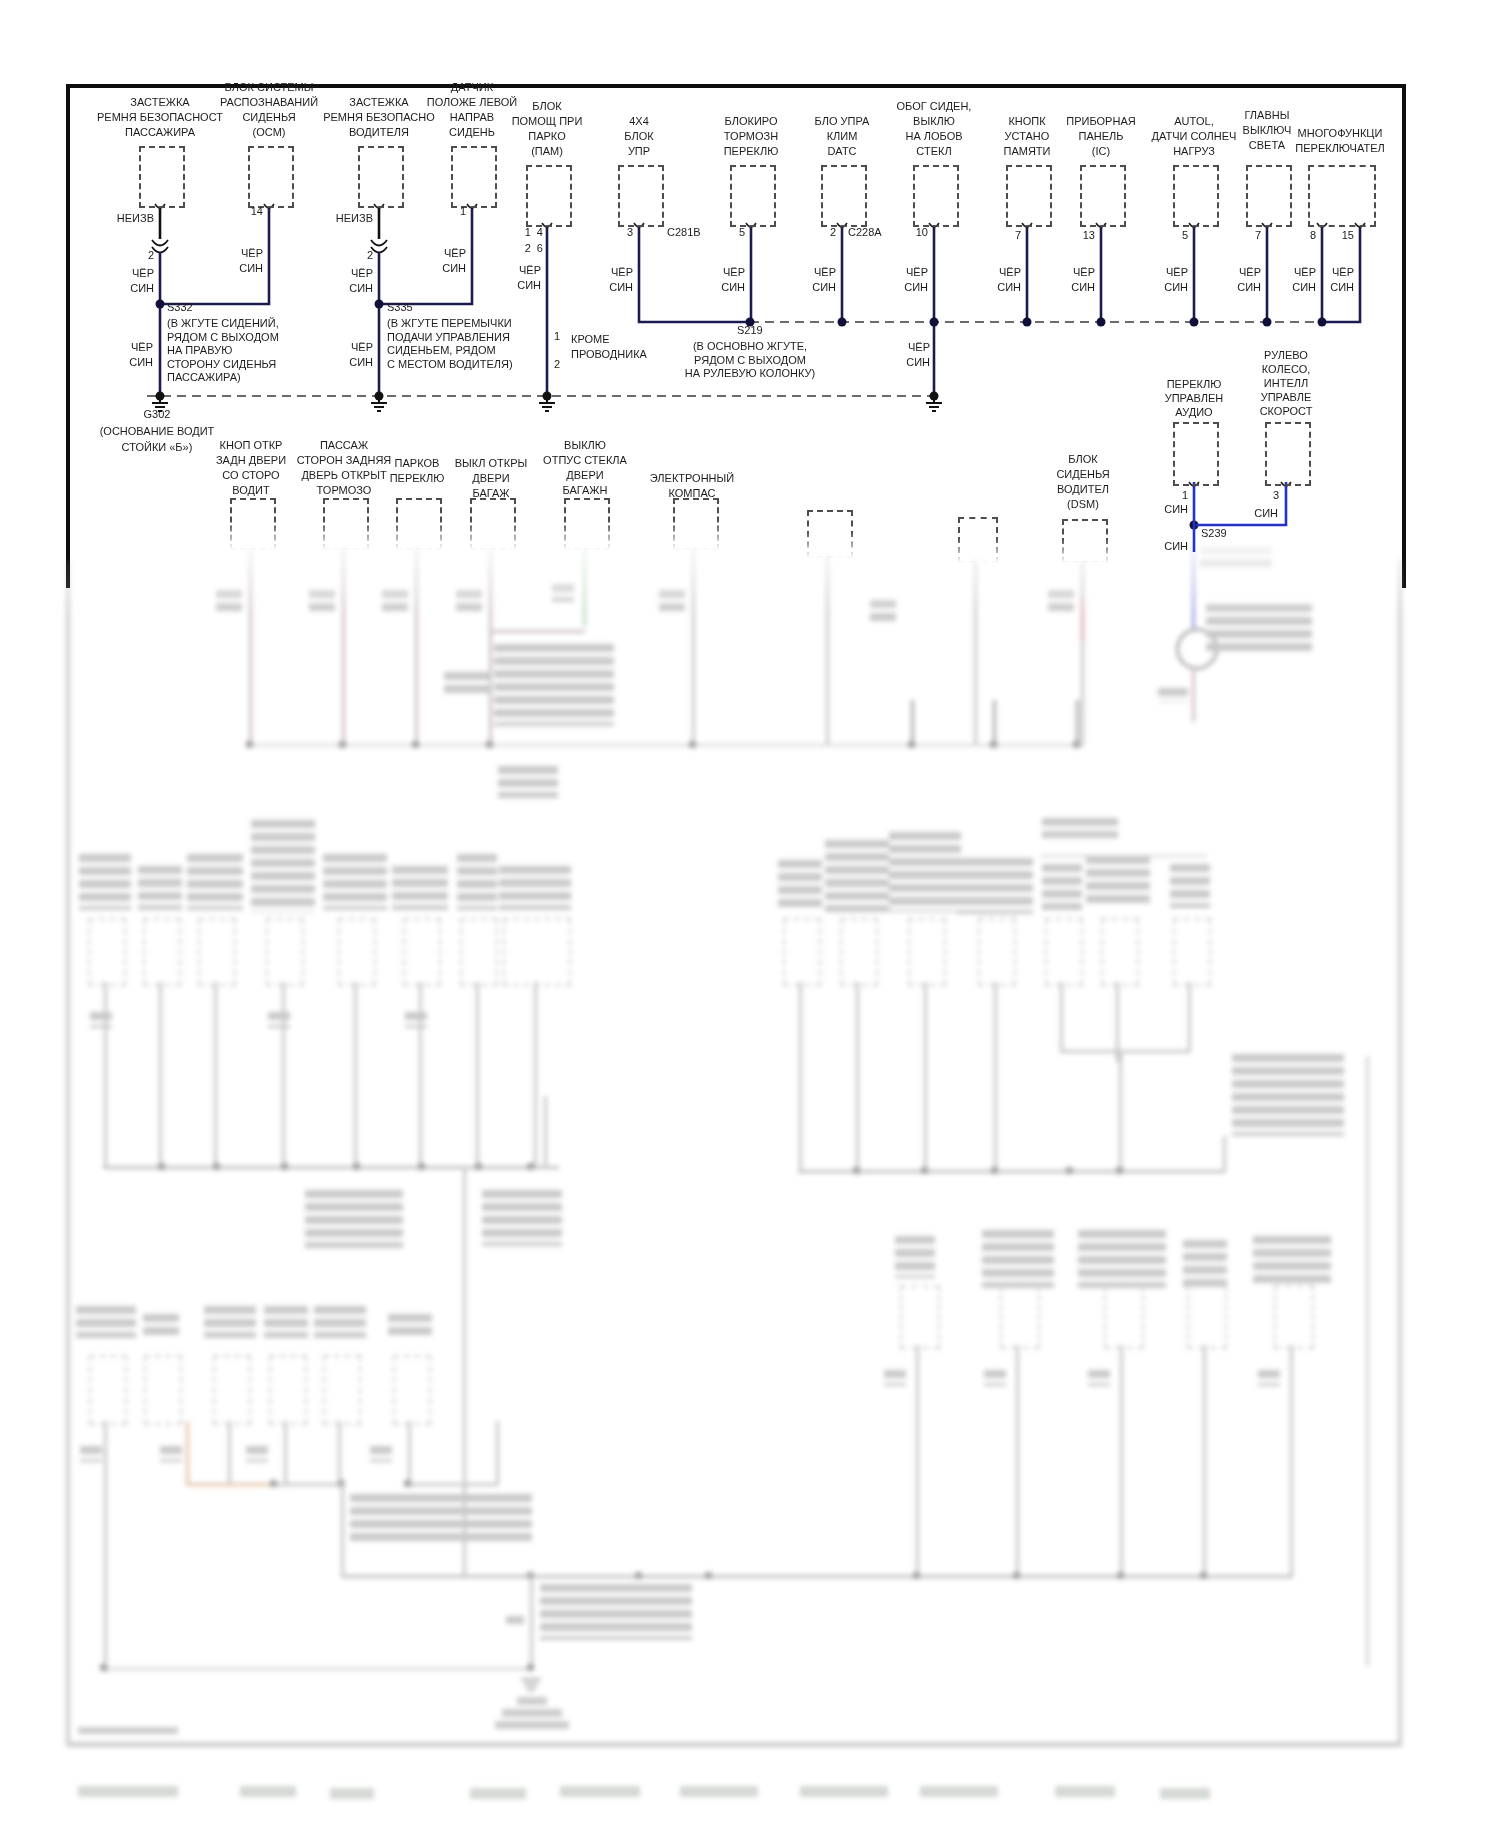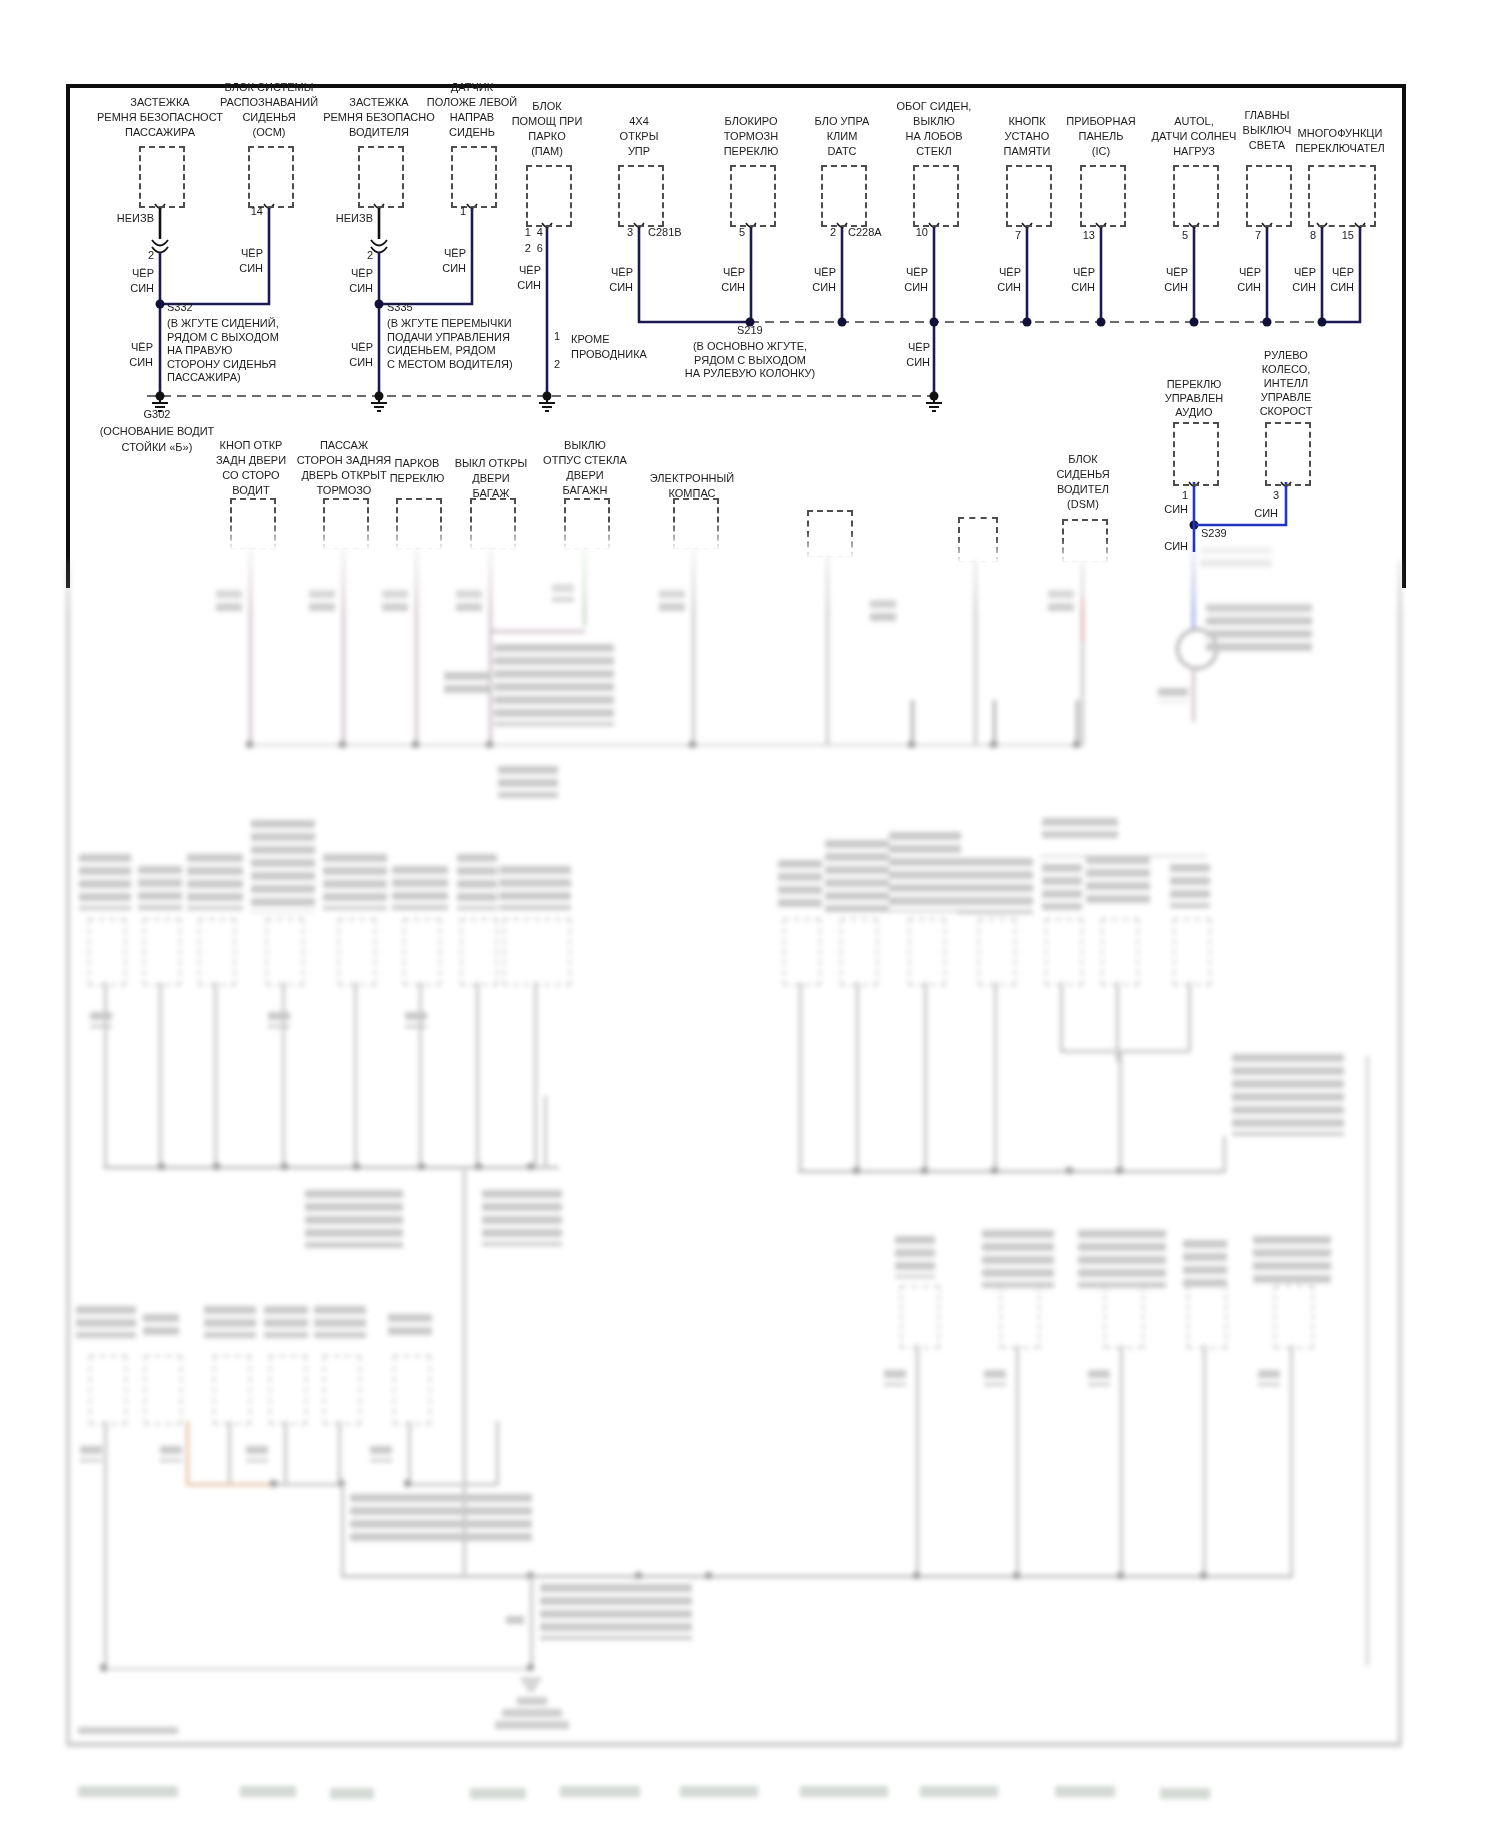--- a/index.html
+++ b/index.html
@@ -143,21 +143,21 @@
 ВОДИТЕЛЯ</div>
   <div class="lbl" style="left:392px;top:80px">ДАТЧИК
 ПОЛОЖЕ ЛЕВОЙ
 НАПРАВ
 СИДЕНЬ</div>
   <div class="lbl" style="left:467px;top:99px">БЛОК
 ПОМОЩ ПРИ
 ПАРКО
 (ПАМ)</div>
   <div class="lbl" style="left:559px;top:114px">4X4
-ОТКРЫ
+БЛОК
 УПР</div>
   <div class="lbl" style="left:671px;top:114px">БЛОКИРО
 ТОРМОЗН
 ПЕРЕКЛЮ</div>
   <div class="lbl" style="left:762px;top:114px">БЛО УПРА
 КЛИМ
 DATC</div>
   <div class="lbl" style="left:854px;top:99px">ОБОГ СИДЕН,
 ВЫКЛЮ
 НА ЛОБОВ
@@ -194,21 +194,21 @@
 
   <div class="pn" style="left:114px;top:212px">НЕИЗВ</div>
   <div class="pn" style="left:114px;top:249px">2</div>
   <div class="pn" style="left:223px;top:205px">14</div>
   <div class="pn" style="left:333px;top:212px">НЕИЗВ</div>
   <div class="pn" style="left:333px;top:249px">2</div>
   <div class="pn" style="left:426px;top:205px">1</div>
   <div class="pn" style="left:503px;top:226px">1  4</div>
   <div class="pn" style="left:503px;top:242px">2  6</div>
   <div class="pn" style="left:593px;top:226px">3</div>
-  <div class="cn" style="left:648px;top:226px">C281B</div>
+  <div class="cn" style="left:667px;top:226px">C281B</div>
   <div class="pn" style="left:705px;top:226px">5</div>
   <div class="pn" style="left:796px;top:226px">2</div>
   <div class="cn" style="left:848px;top:226px">C228A</div>
   <div class="pn" style="left:888px;top:226px">10</div>
   <div class="pn" style="left:981px;top:229px">7</div>
   <div class="pn" style="left:1055px;top:229px">13</div>
   <div class="pn" style="left:1148px;top:229px">5</div>
   <div class="pn" style="left:1221px;top:229px">7</div>
   <div class="pn" style="left:1276px;top:229px">8</div>
   <div class="pn" style="left:1314px;top:229px">15</div>

